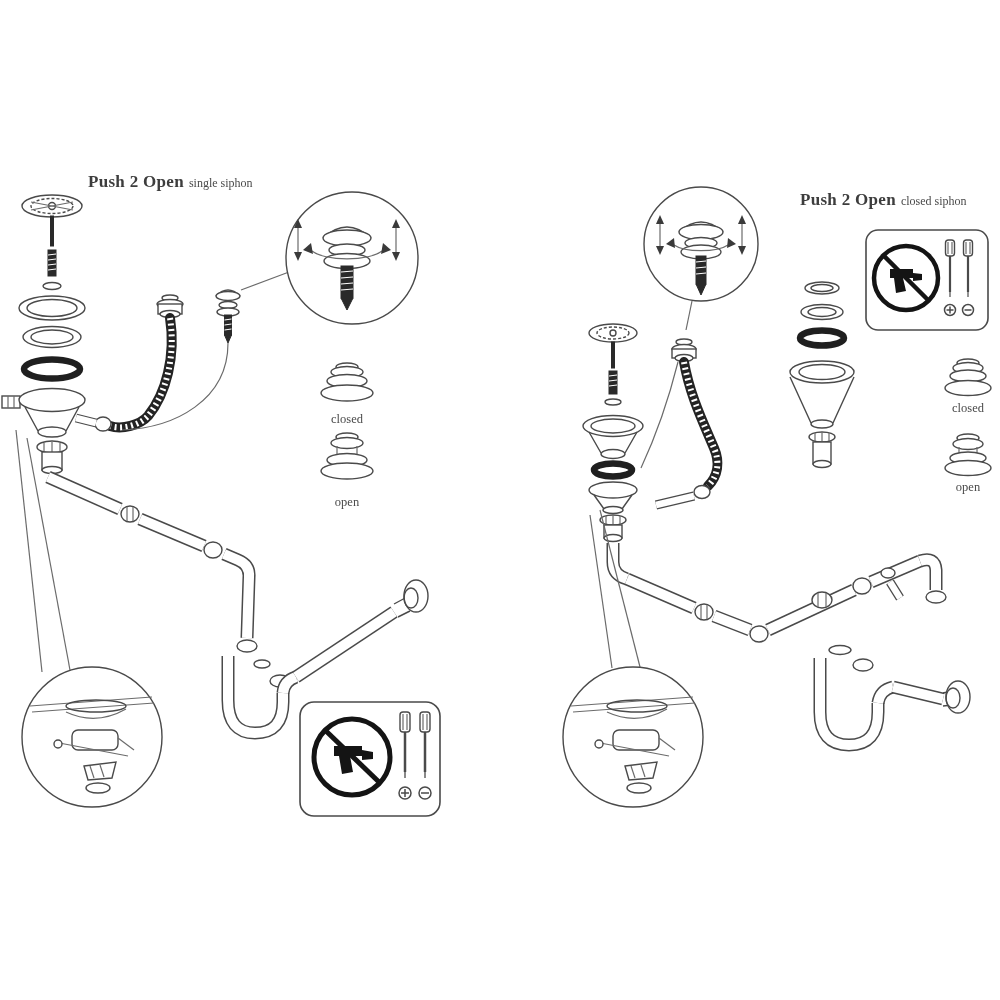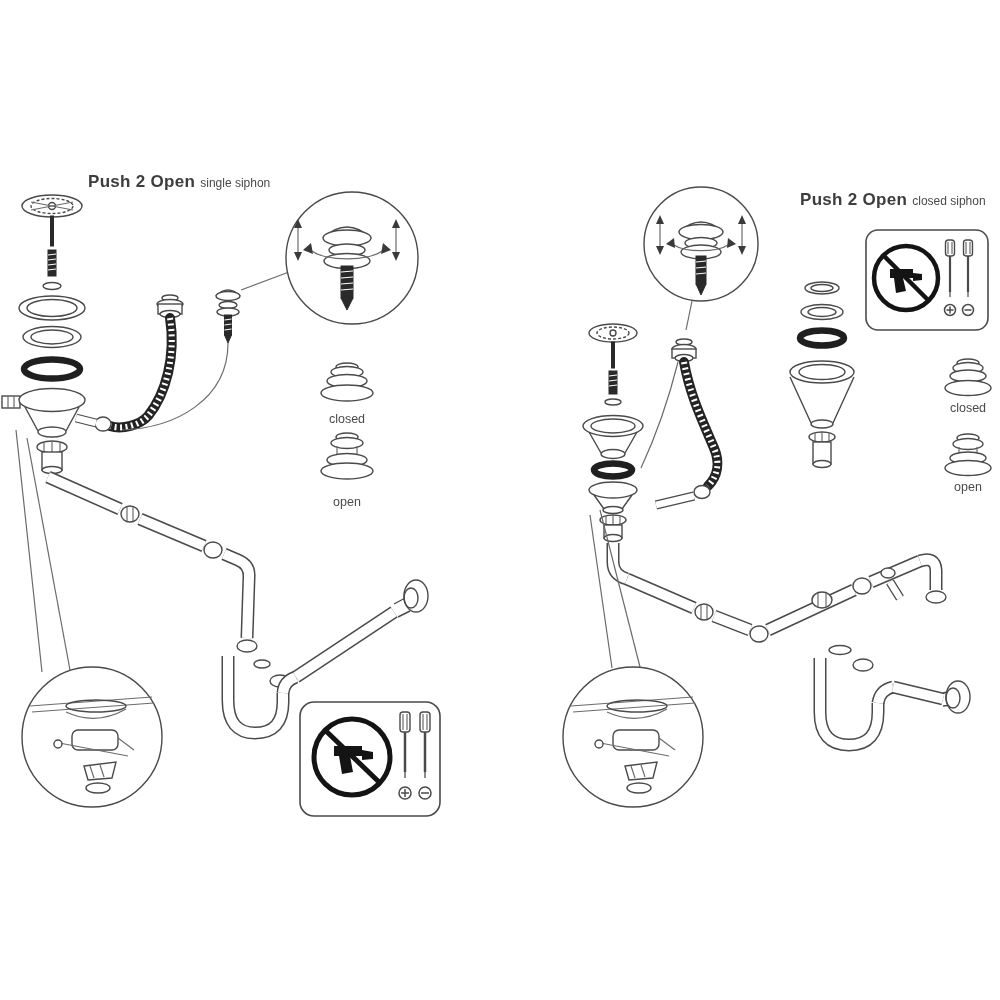--- a/index.html
+++ b/index.html
@@ -1,17 +1,17 @@
 <!DOCTYPE html>
 <html><head>
 <meta charset="utf-8">
 <style>
   html,body{margin:0;padding:0;background:#fff;}
   .canvas{position:relative;width:1000px;height:1000px;background:#ffffff;overflow:hidden;
-          font-family:Liberation Sans, sans-serif;}
+          font-family:Liberation Serif, serif;}
   .art{position:absolute;left:0;top:0;}
   .ttl{position:absolute;display:flex;align-items:baseline;gap:5px;color:#3d3d3d;white-space:nowrap;}
   .ttl .big{font-size:17px;font-weight:600;letter-spacing:.3px;}
   .ttl .small{font-size:12px;color:#4a4a4a;margin-top:18px;}
   .cap{position:absolute;transform:translateX(-50%);font-size:12.5px;color:#4a4a4a;}
   
   .ln{fill:#fff;stroke:#4a4a4a;stroke-width:1.4;}
   .lnn{fill:none;stroke:#4a4a4a;stroke-width:1.4;}
   .s15{stroke-width:1.5;}
   .thin{fill:none;stroke:#6b6b6b;stroke-width:1.2;}

